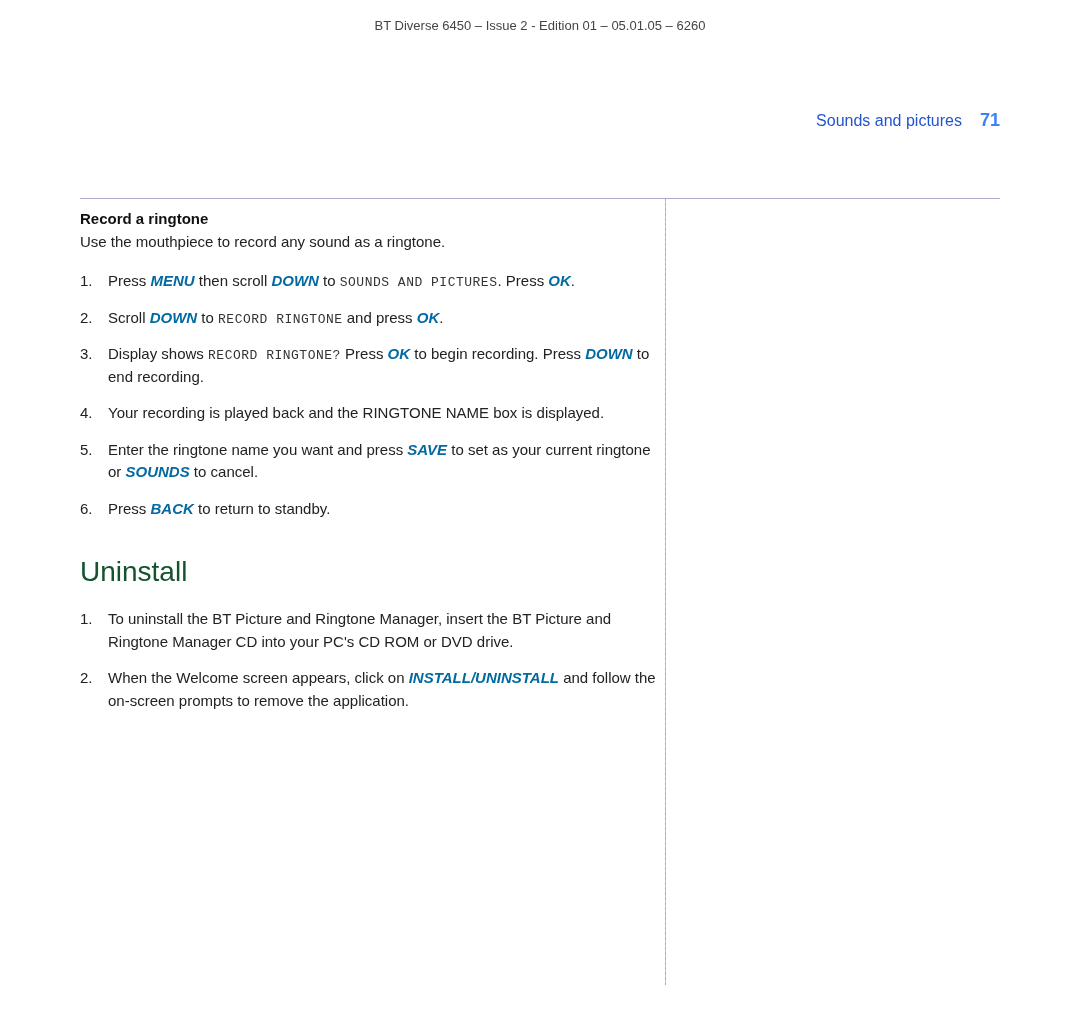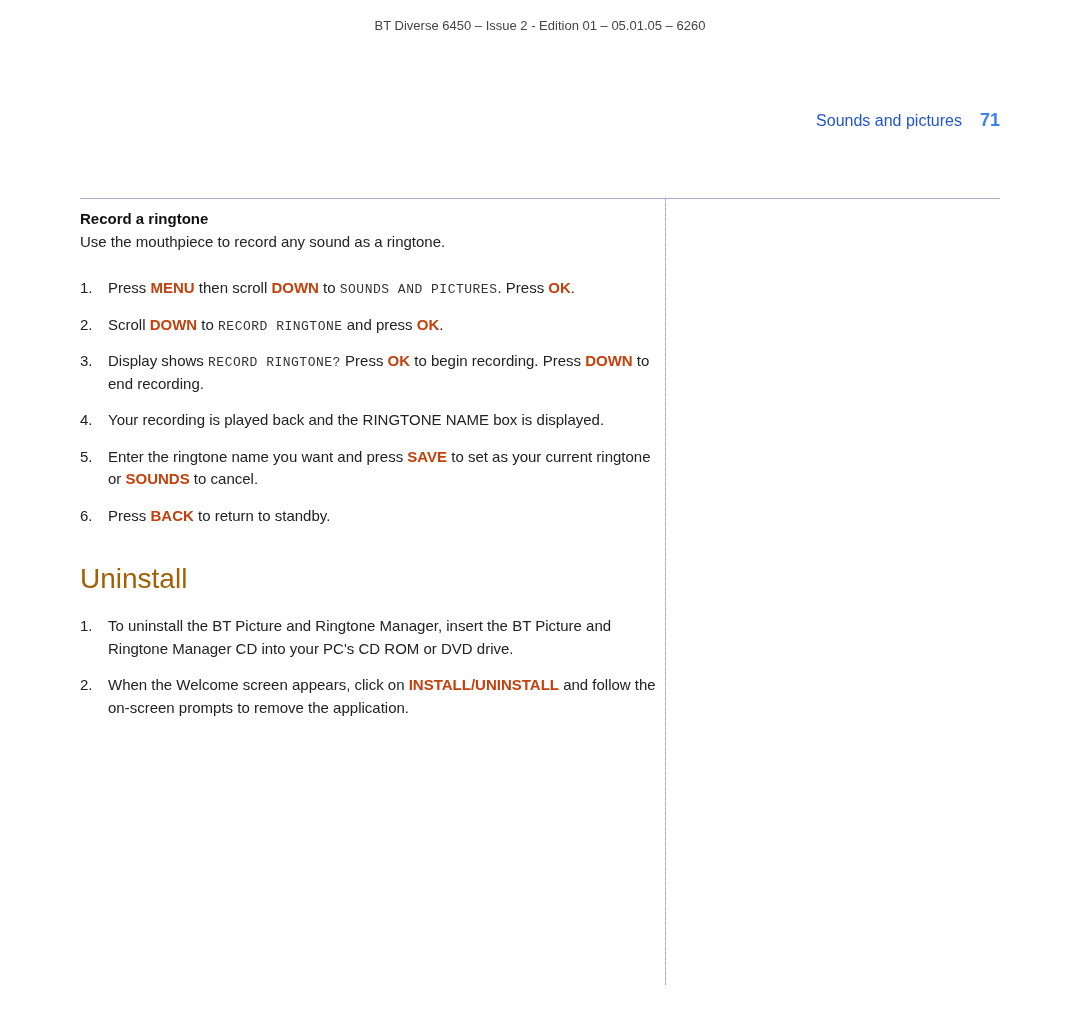--- a/index.html
+++ b/index.html
@@ -80,21 +80,21 @@
 
     .record-heading {
       font-weight: bold;
       font-size: 15px;
       margin-bottom: 6px;
       color: #111;
     }
 
     .intro-text {
       font-size: 15px;
-      margin-bottom: 27px;
+      margin-bottom: 20px;
       color: #222;
     }
 
     .steps-list {
       list-style: none;
       padding: 0;
       margin: 0;
     }
 
     .steps-list li {
@@ -109,38 +109,39 @@
       min-width: 28px;
       font-size: 15px;
       color: #222;
     }
 
     .step-content {
       flex: 1;
     }
 
     .bold-blue {
-      color: #c2410c;
+      color: #0369a1;
       font-weight: bold;
+      font-style: italic;
     }
 
     
     .display-text {
       font-family: 'Courier New', Courier, monospace;
       font-size: 13px;
       letter-spacing: 0.5px;
       color: #333;
     }
 
     .uninstall-section {
       margin-top: 36px;
     }
 
     .uninstall-heading {
-      color: #a16207;
+      color: #14532d;
       font-size: 28px;
       font-weight: normal;
       margin-bottom: 20px;
     }
   </style>
 </head>
 <body>
 
 <div class="page-container">
 

